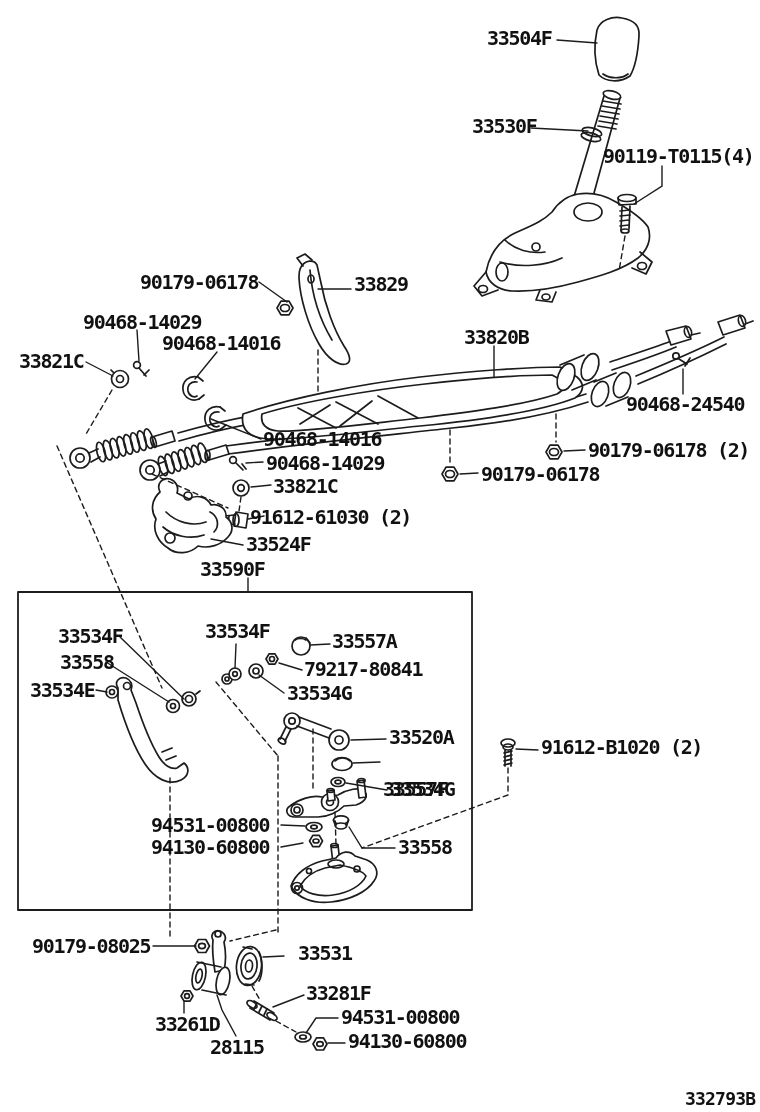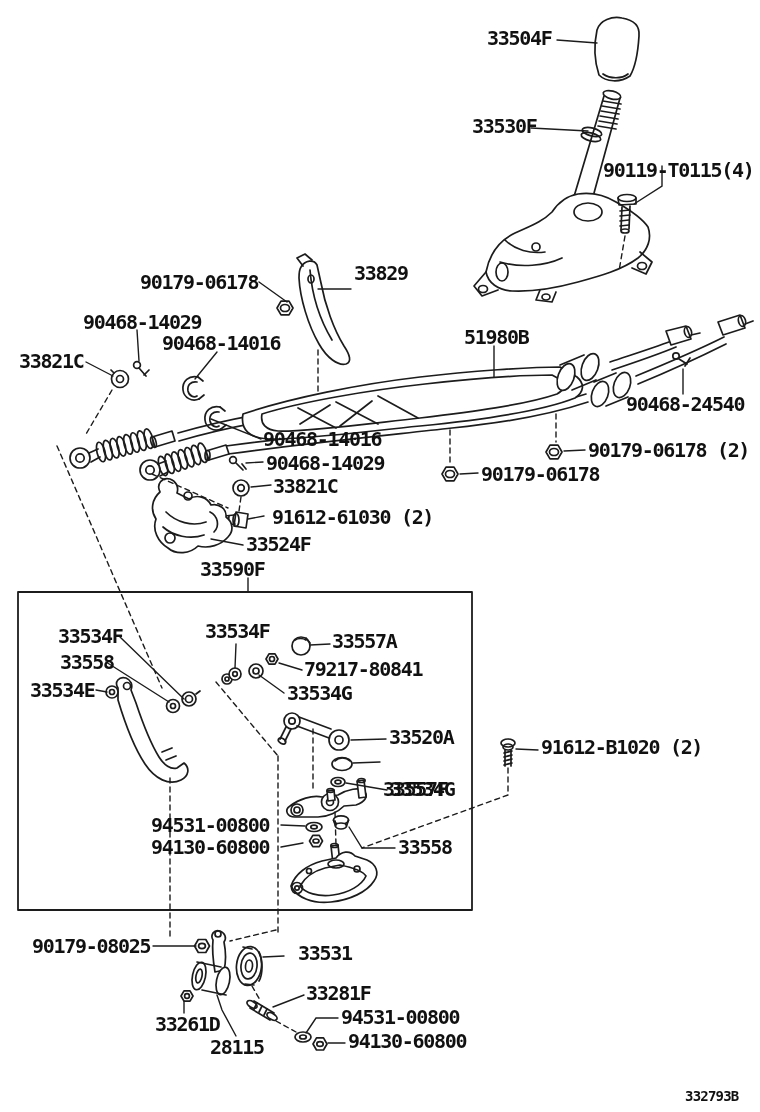--- a/index.html
+++ b/index.html
@@ -1,21 +1,21 @@
 <!DOCTYPE html>
 <html><head>
 <meta charset="utf-8">
 <style>
   html,body{margin:0;padding:0;background:#ffffff;}
   .stage{position:relative;width:760px;height:1112px;background:#ffffff;overflow:hidden;
          font-family:"DejaVu Sans Mono","Liberation Mono",monospace;}
   .stage svg{position:absolute;left:0;top:0;}
   .lbl{position:absolute;font-weight:700;font-size:20px;line-height:1;letter-spacing:-1.3px;
        color:#111;white-space:nowrap;}
-  .code{position:absolute;left:685px;top:1088px;font-weight:700;font-size:14px;
+  .code{position:absolute;left:685px;top:1088px;font-weight:700;font-size:18px;
         letter-spacing:-0.8px;color:#111;}
 </style>
 </head>
 <body>
 
 <div class="stage">
 
 <svg width="760" height="1112" viewBox="0 0 760 1112">
   <g fill="none" stroke="#1c1c1c" stroke-width="1.7" stroke-linecap="round" stroke-linejoin="round">
 
@@ -427,34 +427,34 @@
     <path d="M508,795 L362,848"></path>
     <path d="M276,930 L230,941"></path>
     <path d="M252,986 L260,1000"></path>
     <path d="M276,1021 L296,1032"></path>
     <path d="M335,812 L336,845"></path>
   </g>
 </svg>
 
   <div class="lbl" style="left:487px;top:28px">33504F</div>
   <div class="lbl" style="left:472px;top:116px">33530F</div>
-  <div class="lbl" style="left:603px;top:160px">90119-T0115(4)</div>
+  <div class="lbl" style="left:603px;top:146px">90119-T0115(4)</div>
   <div class="lbl" style="left:140px;top:272px">90179-06178</div>
-  <div class="lbl" style="left:354px;top:263px">33829</div>
+  <div class="lbl" style="left:354px;top:274px">33829</div>
   <div class="lbl" style="left:83px;top:312px">90468-14029</div>
   <div class="lbl" style="left:19px;top:351px">33821C</div>
   <div class="lbl" style="left:162px;top:333px">90468-14016</div>
-  <div class="lbl" style="left:464px;top:327px">51980B</div>
+  <div class="lbl" style="left:464px;top:327px">33820B</div>
   <div class="lbl" style="left:626px;top:394px">90468-24540</div>
   <div class="lbl" style="left:588px;top:440px">90179-06178 (2)</div>
   <div class="lbl" style="left:481px;top:464px">90179-06178</div>
   <div class="lbl" style="left:263px;top:429px">90468-14016</div>
   <div class="lbl" style="left:266px;top:453px">90468-14029</div>
   <div class="lbl" style="left:273px;top:476px">33821C</div>
-  <div class="lbl" style="left:272px;top:507px">91612-61030 (2)</div>
+  <div class="lbl" style="left:250px;top:507px">91612-61030 (2)</div>
   <div class="lbl" style="left:246px;top:534px">33524F</div>
   <div class="lbl" style="left:200px;top:559px">33590F</div>
   <div class="lbl" style="left:58px;top:626px">33534F</div>
   <div class="lbl" style="left:60px;top:652px">33558</div>
   <div class="lbl" style="left:30px;top:680px">33534E</div>
   <div class="lbl" style="left:205px;top:621px">33534F</div>
   <div class="lbl" style="left:332px;top:631px">33557A</div>
   <div class="lbl" style="left:304px;top:659px">79217-80841</div>
   <div class="lbl" style="left:287px;top:683px">33534G</div>
   <div class="lbl" style="left:389px;top:727px">33520A</div>

